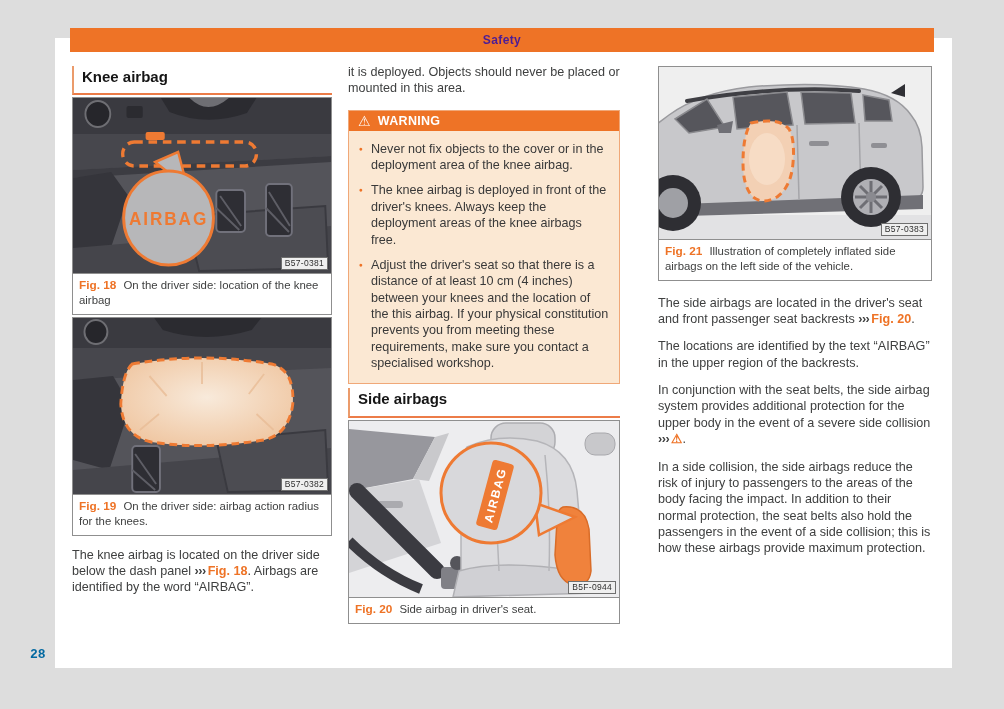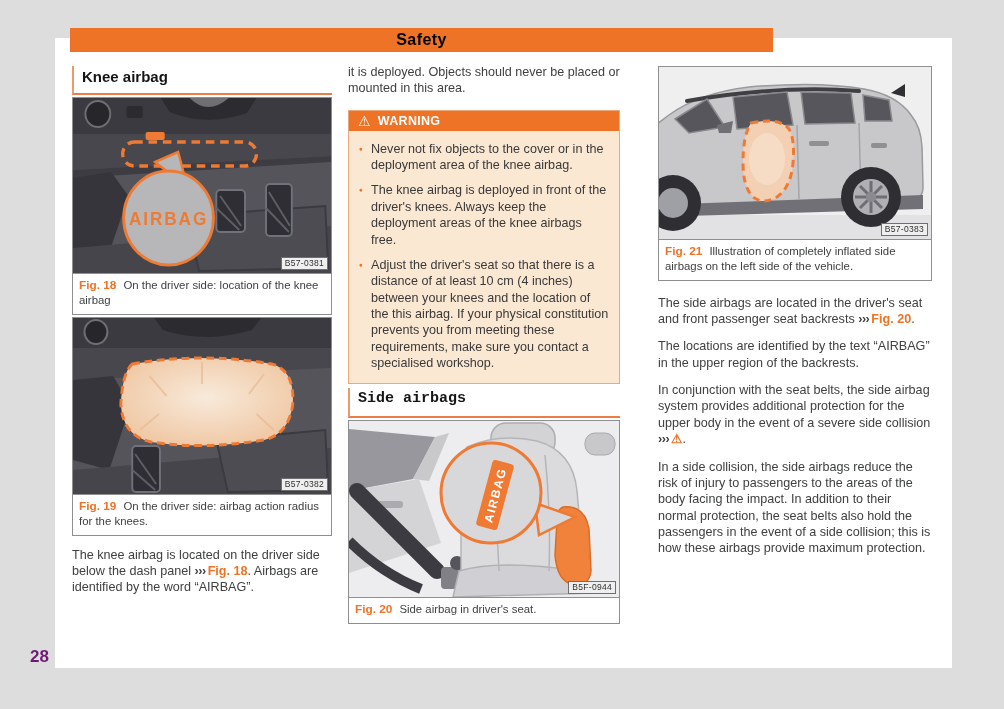--- a/index.html
+++ b/index.html
@@ -3,35 +3,35 @@
 <meta charset="utf-8">
 <style>
   html,body{margin:0;padding:0;}
   body{
     width:1004px;height:709px;position:relative;overflow:hidden;
     background:#DDDDDD;color:#3F4040;
     font-family:"Liberation Sans",sans-serif;
   }
   .page{position:absolute;left:55px;top:38px;width:897px;height:630px;background:#FFFFFF;}
   .safety-bar{
-    position:absolute;left:70px;top:28px;width:703px;height:24px;z-index:3;
-    background:#EE7326;color:#000000;font-size:16px;font-weight:700;
+    position:absolute;left:70px;top:28px;width:864px;height:24px;z-index:3;
+    background:#EE7326;color:#4c1d95;font-size:12px;font-weight:700;
     text-align:center;line-height:24px;letter-spacing:.4px;
   }
   .col{position:absolute;top:62px;z-index:2;}
   .col-left{left:72px;width:260px;}
   .col-mid{left:348px;width:272px;}
   .col-right{left:658px;width:274px;}
 
   h2.section{
     margin:4px 0 0 0;padding:2px 0 8px 8px;
     border-left:2px solid #EB9B6B;border-bottom:2px solid #EC7C48;
     font-size:15px;line-height:1.15;color:#151515;font-weight:700;
   }
-  .mid-heading{margin-top:27px;font-family:Liberation Mono, monospace;}
+  .mid-heading{margin-top:27px;}
 
   p{margin:0;font-size:12.6px;line-height:1.3;color:#3F4040;}
   .para{margin-top:11px;}
   .intro{margin-top:2px;}
 
   .arrow{font-weight:700;color:#3F4040;letter-spacing:-.5px;margin-right:2px;}
   .figref{color:#EE7326;font-weight:700;cursor:pointer;}
   .warn-inline{color:#EE7326;font-weight:700;}
 
   .figure{border:1px solid #8F8F8F;margin-top:2px;background:#FFFFFF;}
@@ -54,21 +54,21 @@
   .warn-icon{font-size:14px;line-height:1;font-weight:400;}
   .warn-body{margin:0;padding:1px 9px 12px;list-style:none;}
   .warn-body li{
     position:relative;padding-left:13px;margin-top:9px;
     font-size:12.6px;line-height:1.3;color:#393939;
   }
   .warn-body li::before{
     content:"●";position:absolute;left:1px;top:4px;font-size:6.5px;color:#EE7326;
   }
 
-  .page-number{position:absolute;left:30px;top:647px;font-size:17px;font-weight:700;color:#701a75;z-index:2;}
+  .page-number{position:absolute;left:30px;top:647px;font-size:13px;font-weight:700;color:#0369a1;z-index:2;font-family:Liberation Mono, monospace;}
   svg text{font-family:"Liberation Sans",sans-serif;}
 </style>
 </head>
 <body>
 
 <div class="page"></div>
 <div class="safety-bar">Safety</div>
 <div class="page-number">28</div>
 
 <div class="col col-left">

